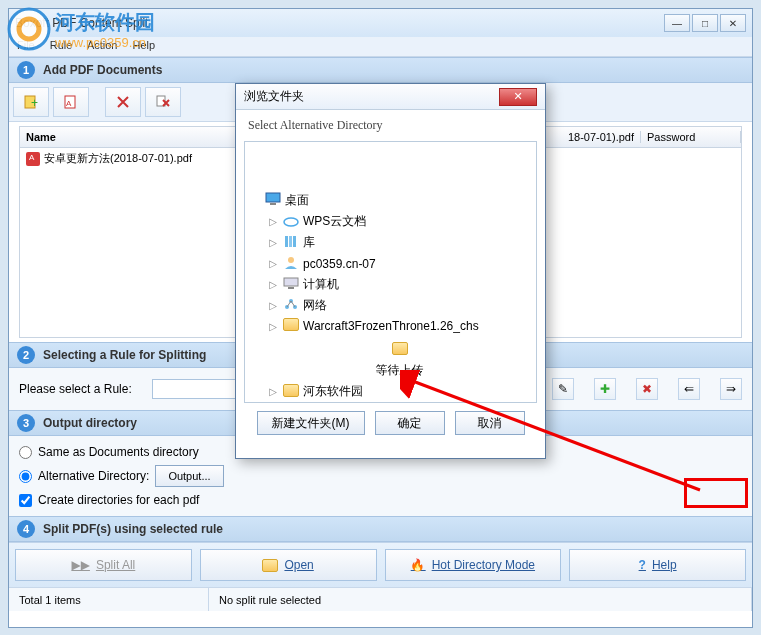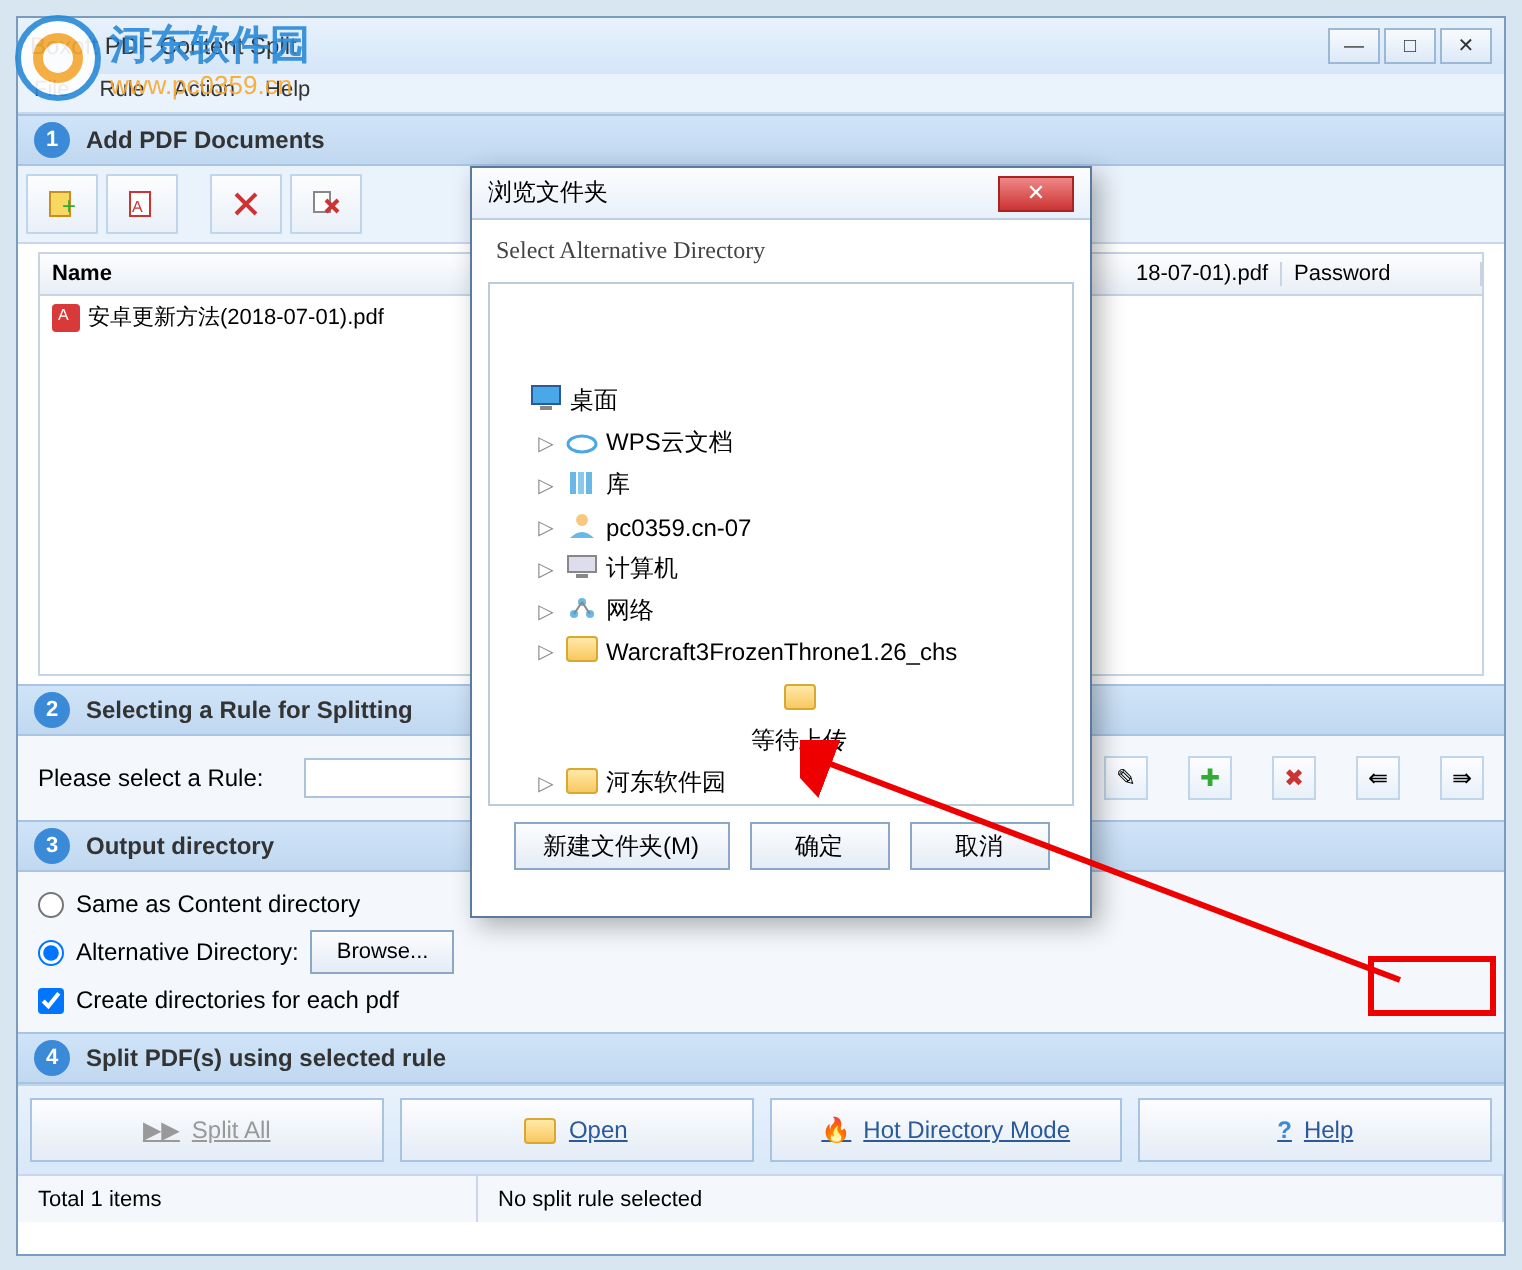--- a/index.html
+++ b/index.html
@@ -140,26 +140,26 @@
     </div>
   </div>
 
   <div class="step-header">
     <span class="step-num">3</span>
     <span>Output directory</span>
   </div>
   <div class="content-area">
     <div class="radio-row">
       <input type="radio" name="outdir" style="">
-      <span>Same as Content directory</span>
+      <span>Same as Documents directory</span>
     </div>
     <div class="radio-row">
       <input type="radio" name="outdir" checked="" style="">
       <span>Alternative Directory:</span>
-      <button class="browse-btn">Browse...</button>
+      <button class="browse-btn">Output...</button>
     </div>
     <div class="check-row">
       <input type="checkbox" checked="" style="">
       <span>Create directories for each pdf</span>
     </div>
   </div>
 
   <div class="step-header">
     <span class="step-num">4</span>
     <span>Split PDF(s) using selected rule</span>
@@ -177,21 +177,21 @@
       <span>🔥</span>
       <span>Hot Directory Mode</span>
     </div>
     <div class="big-btn">
       <span style="color:#3a8ad8;font-weight:bold;">?</span>
       <span>Help</span>
     </div>
   </div>
 
   <div class="status-bar">
-    <div class="status-cell" style="width:230px;">Total 1 items</div>
+    <div class="status-cell" style="width:200px;">Total 1 items</div>
     <div class="status-cell" style="flex:1;">No split rule selected</div>
   </div>
 </div>
 
 <div class="dialog">
   <div class="dlg-title">
     <span class="t">浏览文件夹</span>
     <span class="dlg-close">✕</span>
   </div>
   <div class="dlg-sub">Select Alternative Directory</div>

